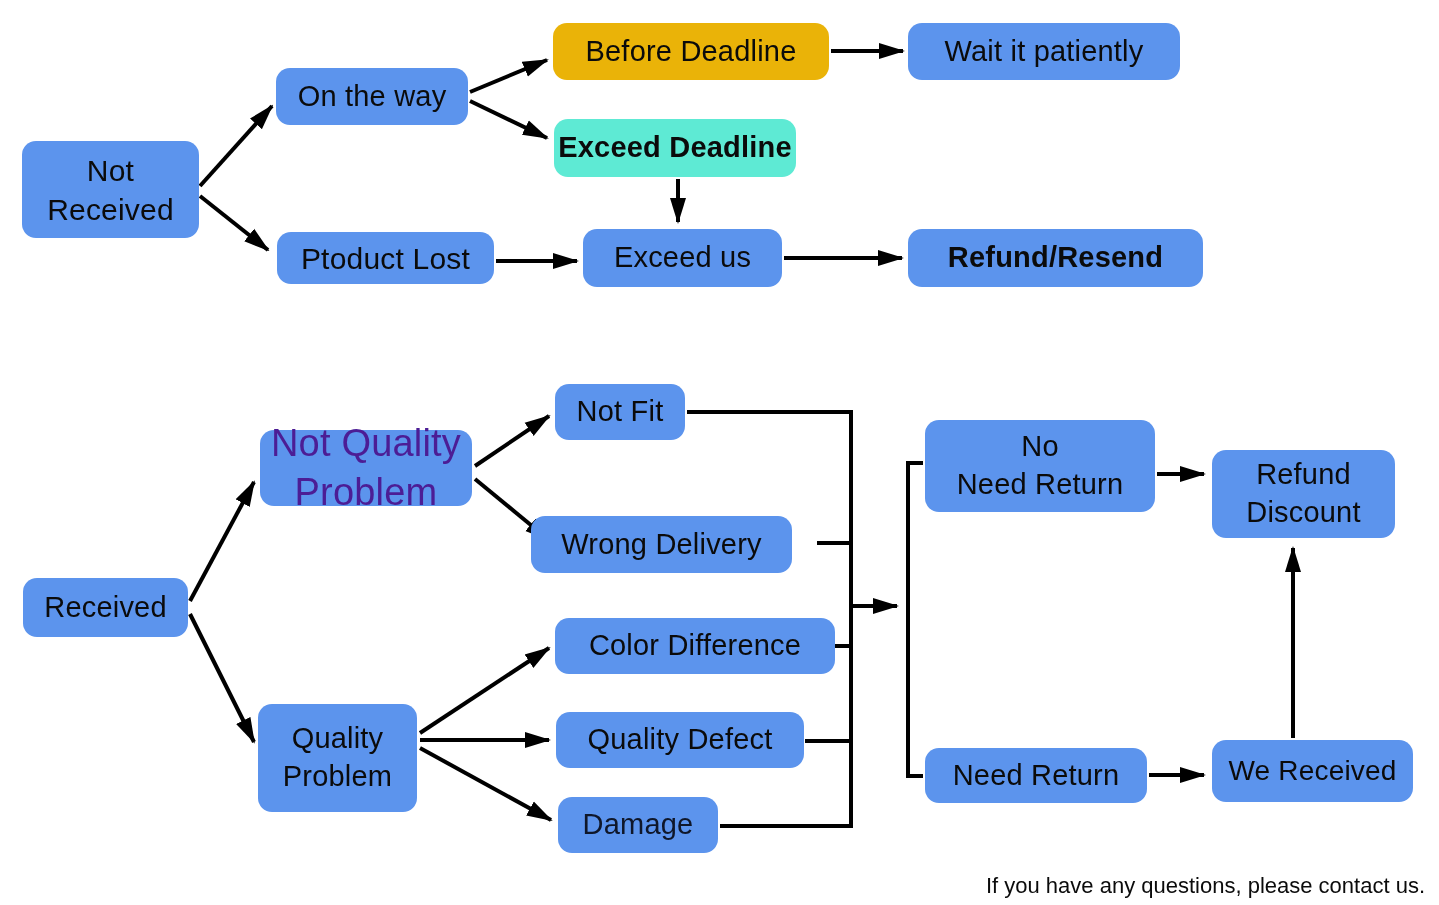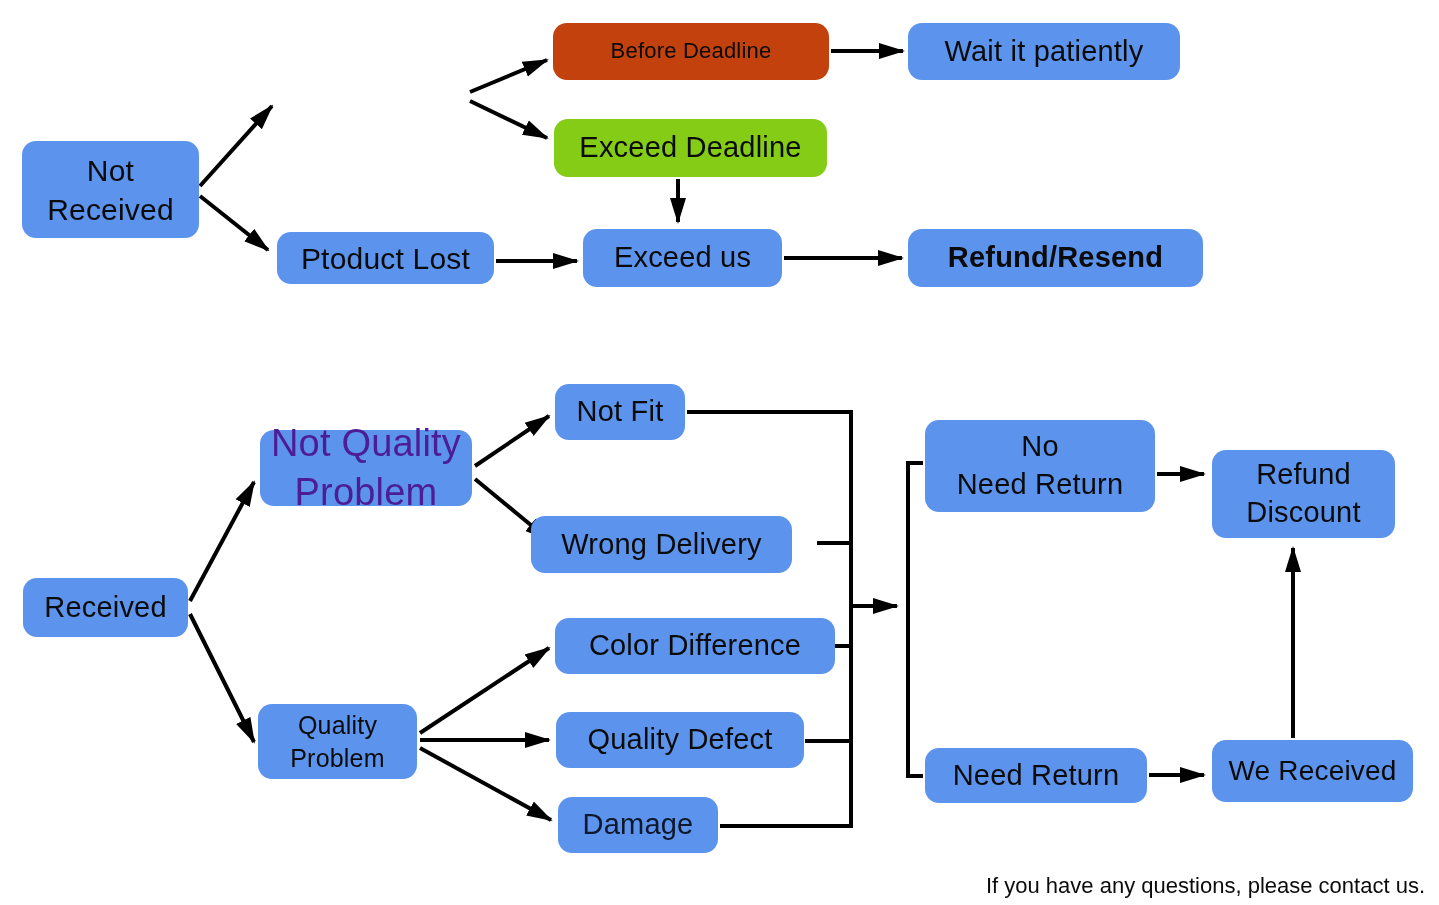--- a/index.html
+++ b/index.html
@@ -82,33 +82,34 @@
         <polyline points="851,606 897,606" fill="none" stroke="#000000" stroke-width="4" stroke-linejoin="miter" marker-end="url(#arrowhead)"></polyline>
         <polyline points="923,463 908,463 908,776 923,776" fill="none" stroke="#000000" stroke-width="4" stroke-linejoin="miter"></polyline>
         <polyline points="1157,474 1204,474" fill="none" stroke="#000000" stroke-width="4" stroke-linejoin="miter" marker-end="url(#arrowhead)"></polyline>
         <polyline points="1149,775 1204,775" fill="none" stroke="#000000" stroke-width="4" stroke-linejoin="miter" marker-end="url(#arrowhead)"></polyline>
         <polyline points="1293,738 1293,548" fill="none" stroke="#000000" stroke-width="4" stroke-linejoin="miter" marker-end="url(#arrowhead)"></polyline>
       </g>
   </svg>
   <div class="node-layer">
       <div class="node" style="left: 22px; top: 141px; width: 177px; height: 97px; font-size: 30px; background: rgb(92, 148, 237); color: rgb(11, 11, 11);">Not
 Received</div>
-      <div class="node" style="left: 553px; top: 23px; width: 276px; height: 57px; font-size: 22px; background: #c2410c; color: rgb(11, 11, 11);">Before Deadline</div>
+      <div class="node" style="left: 276px; top: 68px; width: 192px; height: 57px; font-size: 29px; background: rgb(92, 148, 237); color: rgb(11, 11, 11);">On the way</div>
+      <div class="node" style="left: 553px; top: 23px; width: 276px; height: 57px; font-size: 29px; background: #eab308; color: rgb(11, 11, 11);">Before Deadline</div>
       <div class="node" style="left: 908px; top: 23px; width: 272px; height: 57px; font-size: 29px; background: rgb(92, 148, 237); color: rgb(11, 11, 11); text-align: right;">Wait it patiently</div>
-      <div class="node" style="left: 554px; top: 119px; width: 273px; height: 58px; font-size: 29px; background: #84cc16; color: rgb(11, 11, 11);">Exceed Deadline</div>
+      <div class="node" style="left: 554px; top: 119px; width: 242px; height: 58px; font-size: 29px; background: #5eead4; color: rgb(11, 11, 11); font-weight: bold;">Exceed Deadline</div>
       <div class="node" style="left: 277px; top: 232px; width: 217px; height: 52px; font-size: 30px; background: rgb(92, 148, 237); color: rgb(11, 11, 11);">Ptoduct Lost</div>
       <div class="node" style="left: 583px; top: 229px; width: 199px; height: 58px; font-size: 29px; background: rgb(92, 148, 237); color: rgb(11, 11, 11);">Exceed us</div>
       <div class="node" style="left: 908px; top: 229px; width: 295px; height: 58px; font-size: 29px; background: rgb(92, 148, 237); color: rgb(11, 11, 11); font-weight: bold;">Refund/Resend</div>
       <div class="node" style="left: 23px; top: 578px; width: 165px; height: 59px; font-size: 29px; background: rgb(92, 148, 237); color: rgb(11, 11, 11);">Received</div>
       <div class="node" style="left: 260px; top: 430px; width: 212px; height: 76px; font-size: 38px; background: rgb(92, 148, 237); color: #4c1d95;">Not Quality
 Problem</div>
       <div class="node" style="left: 555px; top: 384px; width: 130px; height: 56px; font-size: 29px; background: rgb(92, 148, 237); color: rgb(11, 11, 11);">Not Fit</div>
       <div class="node" style="left: 531px; top: 516px; width: 261px; height: 57px; font-size: 29px; background: rgb(92, 148, 237); color: rgb(11, 11, 11);">Wrong Delivery</div>
       <div class="node" style="left: 555px; top: 618px; width: 280px; height: 56px; font-size: 29px; background: rgb(92, 148, 237); color: rgb(11, 11, 11);">Color Difference</div>
-      <div class="node" style="left: 258px; top: 704px; width: 159px; height: 75px; font-size: 25px; background: rgb(92, 148, 237); color: rgb(11, 11, 11);">Quality
+      <div class="node" style="left: 258px; top: 704px; width: 159px; height: 108px; font-size: 29px; background: rgb(92, 148, 237); color: rgb(11, 11, 11);">Quality
 Problem</div>
       <div class="node" style="left: 556px; top: 712px; width: 248px; height: 56px; font-size: 29px; background: rgb(92, 148, 237); color: rgb(11, 11, 11);">Quality Defect</div>
       <div class="node" style="left: 558px; top: 797px; width: 160px; height: 56px; font-size: 29px; background: rgb(92, 148, 237); color: #0f172a;">Damage</div>
       <div class="node" style="left: 925px; top: 420px; width: 230px; height: 92px; font-size: 29px; background: rgb(92, 148, 237); color: rgb(11, 11, 11);">No
 Need Return</div>
       <div class="node" style="left: 1212px; top: 450px; width: 183px; height: 88px; font-size: 29px; background: rgb(92, 148, 237); color: rgb(11, 11, 11);">Refund
 Discount</div>
       <div class="node" style="left: 925px; top: 748px; width: 222px; height: 55px; font-size: 29px; background: rgb(92, 148, 237); color: rgb(11, 11, 11);">Need Return</div>
       <div class="node" style="left: 1212px; top: 740px; width: 201px; height: 62px; font-size: 28px; background: rgb(92, 148, 237); color: rgb(11, 11, 11);">We Received</div>
     </div>

